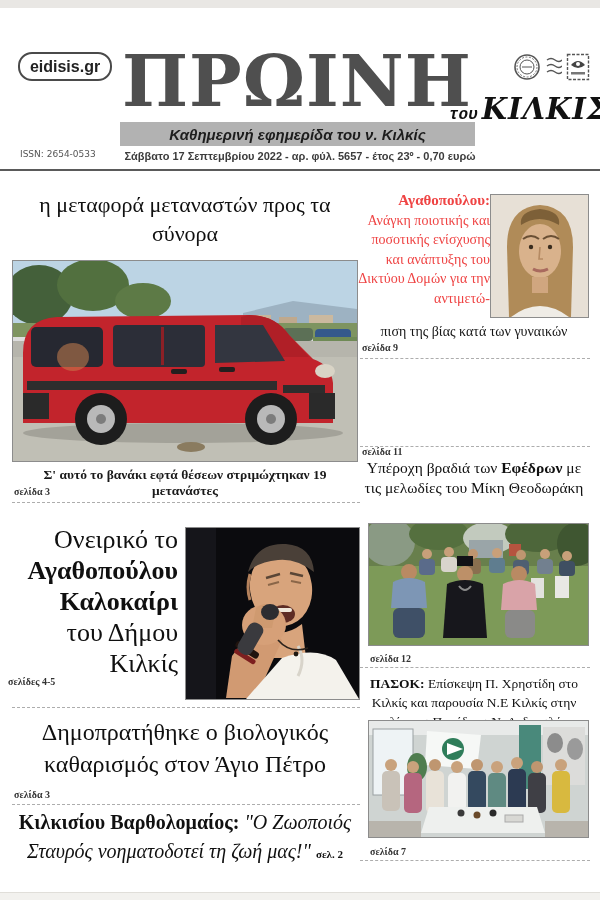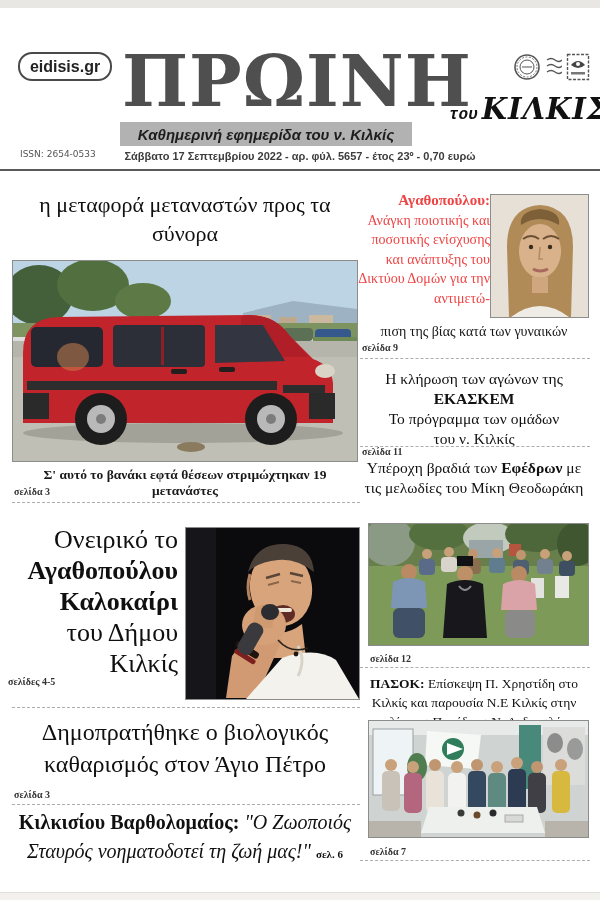--- a/index.html
+++ b/index.html
@@ -10,21 +10,21 @@
   .site-pill{left:18px;top:44px;width:90px;height:25px;border:2px solid #4a4a4a;border-radius:14px;
              display:flex;align-items:center;justify-content:center;
              font-family:"Liberation Sans",sans-serif;font-weight:bold;font-size:16px;color:#222;background:#fff;}
   .masthead{left:122px;top:36px;width:345px;font-family:"DejaVu Serif",serif;font-weight:bold;
             font-size:70px;letter-spacing:1px;color:#4f4f4f;line-height:76px;white-space:nowrap;
             transform:scaleY(1.02);}
   .mast-suffix{left:449px;top:84px;width:145px;text-align:right;white-space:nowrap;color:#111;}
   .mast-suffix .tou{font-style:italic;font-weight:bold;font-size:16px;font-family:Liberation Mono, monospace;}
   .mast-suffix .kilkis{font-style:italic;font-weight:bold;font-size:29px;font-family:"DejaVu Serif",serif;letter-spacing:1px;}
   .stamps{left:512px;top:44px;width:76px;height:34px;display:flex;gap:4px;align-items:center;}
-  .graybar{left:120px;top:114px;width:292px;height:24px;background:#b2b2b2;display:flex;align-items:center;justify-content:center;
+  .graybar{left:120px;top:114px;width:355px;height:24px;background:#b2b2b2;display:flex;align-items:center;justify-content:center;
            font-family:"Liberation Sans",sans-serif;font-style:italic;font-weight:bold;font-size:15px;color:#1d1d1d;}
   .issn{left:20px;top:141px;font-family:"DejaVu Sans",sans-serif;font-size:9px;color:#555;}
   .dateline{left:90px;top:142px;width:420px;text-align:center;font-family:"Liberation Sans",sans-serif;
             font-weight:bold;font-size:11px;color:#3c3c3c;}
   .toprule{left:0;top:161px;width:600px;border-top:2px solid #5a5a5a;}
   
   .headline{ text-align:center;font-size:22px;line-height:29px;color:#101010;}
   .headline-big{text-align:center;font-size:24px;line-height:32px;color:#101010;}
   .pageref{font-size:10px;font-weight:bold;color:#333;font-family:"Liberation Serif",serif;}
   .dashes{border-top:1px dashed #adadad;}
@@ -191,21 +191,21 @@
     <div>καθαρισμός στον Άγιο Πέτρο</div>
   </div>
   <div class="abs pageref" style="left:14px;top:781px;">σελίδα 3</div>
   <div class="abs dashes" style="left:12px;top:796px;width:348px;"></div>
 
   <div class="abs quote-block">
     <span class="spk">Κιλκισίου Βαρθολομαίος:</span>
     <span class="q">"Ο Ζωοποιός</span>
     <br>
     <span class="q">Σταυρός νοηματοδοτεί τη ζωή μας!"</span>
-    <span class="pr">σελ. 6</span>
+    <span class="pr">σελ. 2</span>
   </div>
 
   <div class="abs r-story1-text">
     <div class="spk">Αγαθοπούλου:</div>
     <div>Ανάγκη ποιοτικής και ποσοτικής ενίσχυσης και ανάπτυξης του Δικτύου Δομών για την αντιμετώ-</div>
   </div>
   <div class="abs r-story1-tail">πιση της βίας κατά των γυναικών</div>
 
   <div class="abs photo-frame" style="left:490px;top:186px;width:99px;height:124px;">
     <svg width="97" height="122" viewBox="0 0 97 122">
@@ -219,27 +219,20 @@
       <path d="M49,52 L48,64 L52,64" fill="none" stroke="#b58a63" stroke-width="1.6"></path>
       <path d="M42,74 Q49,78 57,74" fill="none" stroke="#a96a5e" stroke-width="3"></path>
       <rect x="41" y="82" width="16" height="16" fill="#d0a67f"></rect>
       <path d="M20,122 Q49,100 78,122 Z" fill="#efece6"></path>
     </svg>
   </div>
 
   <div class="abs pageref" style="left:362px;top:334px;">σελίδα 9</div>
   <div class="abs dashes" style="left:360px;top:350px;width:230px;"></div>
 
-  <div class="abs r-head" style="top:361px;">
-    <div>
-      <span>Η κλήρωση των αγώνων της </span><span class="b">ΕΚΑΣΚΕΜ</span>
-    </div>
-    <div>Το πρόγραμμα των ομάδων</div>
-    <div>του ν. Κιλκίς</div>
-  </div>
   <div class="abs pageref" style="left:362px;top:438px;">σελίδα 11</div>
   <div class="abs dashes" style="left:360px;top:438px;width:230px;"></div>
 
   <div class="abs r-head" style="top:450px;">
     <div>
       <span>Υπέροχη βραδιά των </span><span class="b">Εφέδρων</span><span> με</span>
     </div>
     <div>τις μελωδίες του Μίκη Θεοδωράκη</div>
   </div>
 

